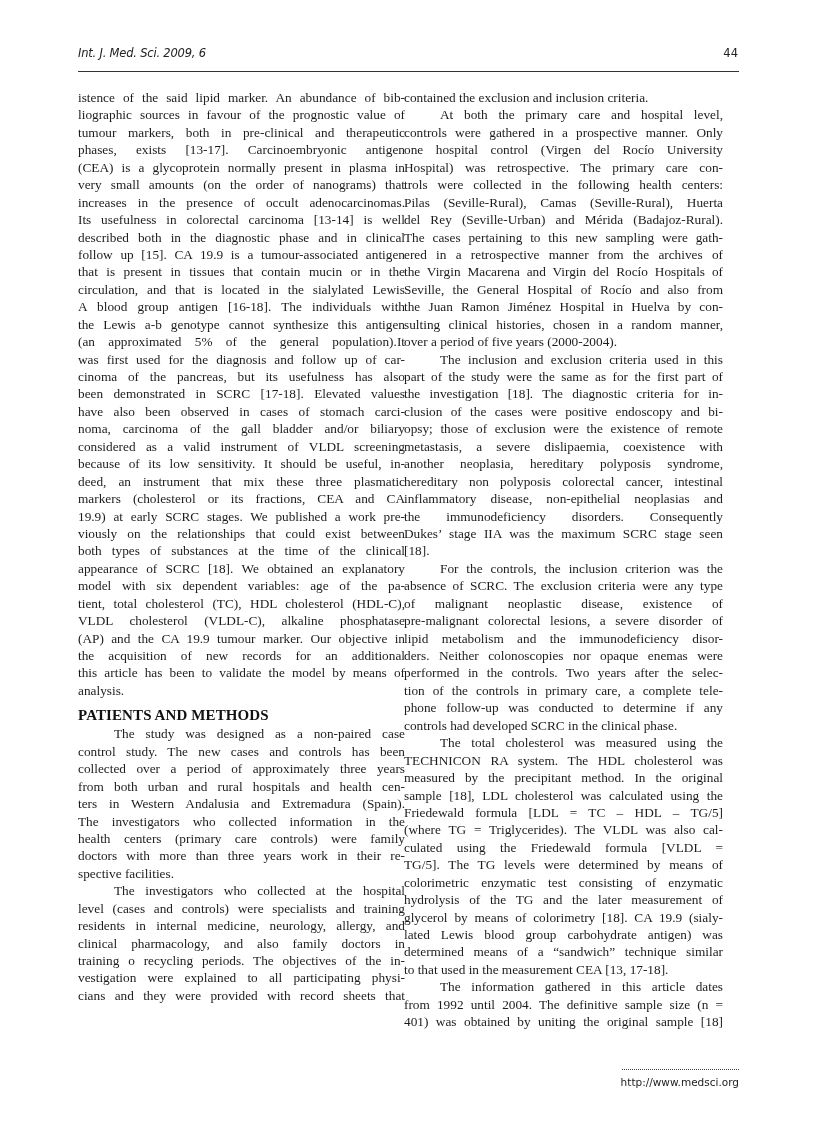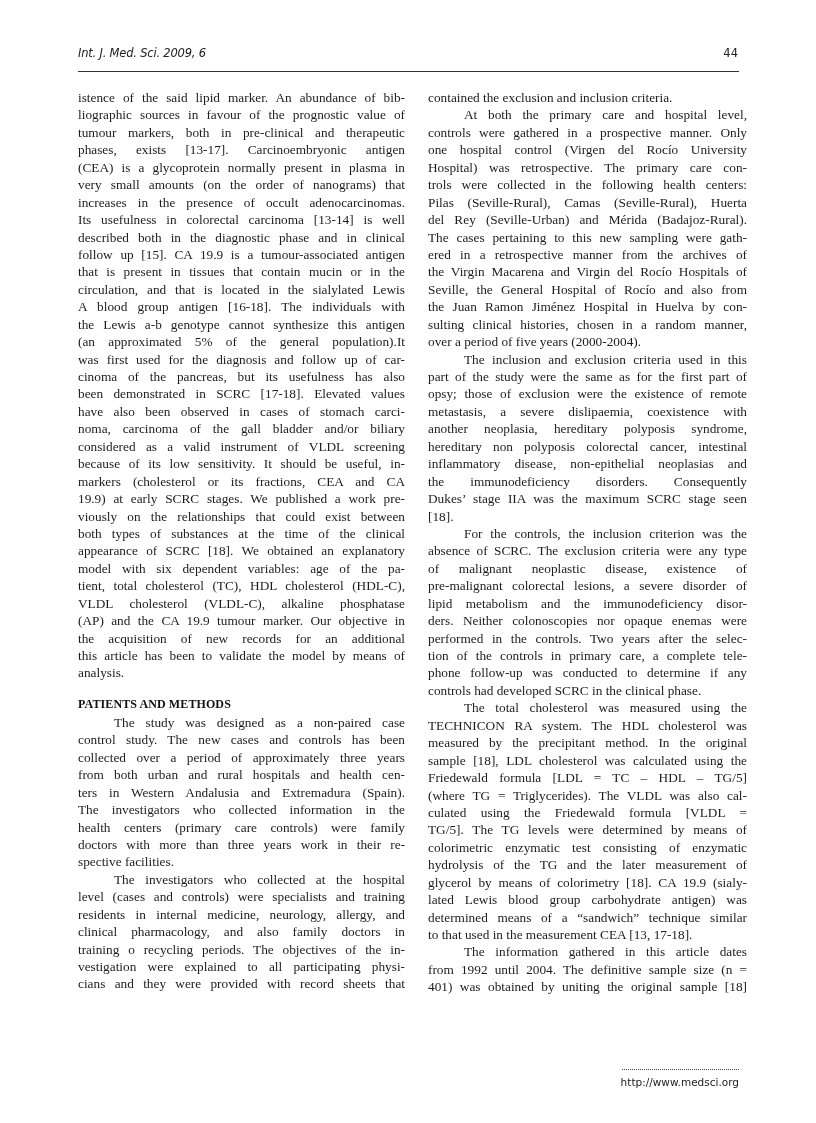--- a/index.html
+++ b/index.html
@@ -2,25 +2,25 @@
 <html><head>
 <meta charset="utf-8">
 <style>
   html, body { margin: 0; padding: 0; background: #ffffff; }
   body { width: 816px; height: 1123px; position: relative; overflow: hidden; color: #1a1a1a; }
   .hdr-left { position: absolute; left: 78px; top: 46px; font-family: "DejaVu Sans", sans-serif; font-style: italic; font-size: 11.5px; color: #222; letter-spacing: -0.2px; text-align: center; }
   .hdr-right { position: absolute; right: 78px; top: 46px; font-family: "DejaVu Sans", sans-serif; font-size: 11.5px; color: #222; }
   .hdr-rule { position: absolute; left: 78px; width: 661px; top: 71px; height: 0; border-top: 1.5px solid #333; }
   .col { position: absolute; top: 89px; font-family: "Liberation Serif", serif; font-size: 13.3px; line-height: 17.45px; color: #1c1c1c; }
   .col.left { left: 78px; width: 327px; }
-  .col.right { left: 428px; width: 319px; }
+  .col.right { left: 404px; width: 319px; }
   .ln { display: block; text-align: justify; text-align-last: justify; white-space: nowrap; height: 17.45px; overflow: visible; }
   .ln.last { text-align-last: left; }
   .ln.indent { padding-left: 36px; }
-  .heading { display: block; font-family: "Liberation Serif", serif; font-weight: bold; font-size: 12px; line-height: 20px; margin-top: 12px; margin-bottom: 0px; color: #111; letter-spacing: 0.1px; }
+  .heading { display: block; font-family: "Liberation Serif", serif; font-weight: bold; font-size: 15px; line-height: 20px; margin-top: 6px; margin-bottom: 0px; color: #111; letter-spacing: 0.1px; }
   .foot-rule { position: absolute; left: 622px; width: 117px; top: 1069px; border-top: 1px dotted #444; }
   .foot-url { position: absolute; right: 77px; top: 1076px; font-family: "DejaVu Sans", sans-serif; font-size: 10.5px; color: #222; }
 </style>
 </head>
 <body>
 
 <div class="hdr-left">Int. J. Med. Sci. 2009, 6</div>
 <div class="hdr-right">44</div>
 <div class="hdr-rule"></div>
 
@@ -41,20 +41,21 @@
     <span class="ln">A blood group antigen [16-18]. The individuals with</span>
     <span class="ln">the Lewis a-b genotype cannot synthesize this antigen</span>
     <span class="ln">(an approximated 5% of the general population).It</span>
     <span class="ln">was first used for the diagnosis and follow up of car-</span>
     <span class="ln">cinoma of the pancreas, but its usefulness has also</span>
     <span class="ln">been demonstrated in SCRC [17-18]. Elevated values</span>
     <span class="ln">have also been observed in cases of stomach carci-</span>
     <span class="ln">noma, carcinoma of the gall bladder and/or biliary</span>
     <span class="ln">considered as a valid instrument of VLDL screening</span>
     <span class="ln">because of its low sensitivity. It should be useful, in-</span>
+    <span class="ln">deed, an instrument that mix these three plasmatic</span>
     <span class="ln">markers (cholesterol or its fractions, CEA and CA</span>
     <span class="ln">19.9) at early SCRC stages. We published a work pre-</span>
     <span class="ln">viously on the relationships that could exist between</span>
     <span class="ln">both types of substances at the time of the clinical</span>
     <span class="ln">appearance of SCRC [18]. We obtained an explanatory</span>
     <span class="ln">model with six dependent variables: age of the pa-</span>
     <span class="ln">tient, total cholesterol (TC), HDL cholesterol (HDL-C),</span>
     <span class="ln">VLDL cholesterol (VLDL-C), alkaline phosphatase</span>
     <span class="ln">(AP) and the CA 19.9 tumour marker. Our objective in</span>
     <span class="ln">the acquisition of new records for an additional</span>
@@ -100,20 +101,22 @@
     <span class="ln">ered in a retrospective manner from the archives of</span>
     <span class="ln">the Virgin Macarena and Virgin del Rocío Hospitals of</span>
     <span class="ln">Seville, the General Hospital of Rocío and also from</span>
     <span class="ln">the Juan Ramon Jiménez Hospital in Huelva by con-</span>
     <span class="ln">sulting clinical histories, chosen in a random manner,</span>
     <span class="ln last">over a period of five years (2000-2004).</span>
   </div>
   <div>
     <span class="ln indent">The inclusion and exclusion criteria used in this</span>
     <span class="ln">part of the study were the same as for the first part of</span>
+    <span class="ln">the investigation [18]. The diagnostic criteria for in-</span>
+    <span class="ln">clusion of the cases were positive endoscopy and bi-</span>
     <span class="ln">opsy; those of exclusion were the existence of remote</span>
     <span class="ln">metastasis, a severe dislipaemia, coexistence with</span>
     <span class="ln">another neoplasia, hereditary polyposis syndrome,</span>
     <span class="ln">hereditary non polyposis colorectal cancer, intestinal</span>
     <span class="ln">inflammatory disease, non-epithelial neoplasias and</span>
     <span class="ln">the immunodeficiency disorders. Consequently</span>
     <span class="ln">Dukes’ stage IIA was the maximum SCRC stage seen</span>
     <span class="ln last">[18].</span>
   </div>
   <div>

